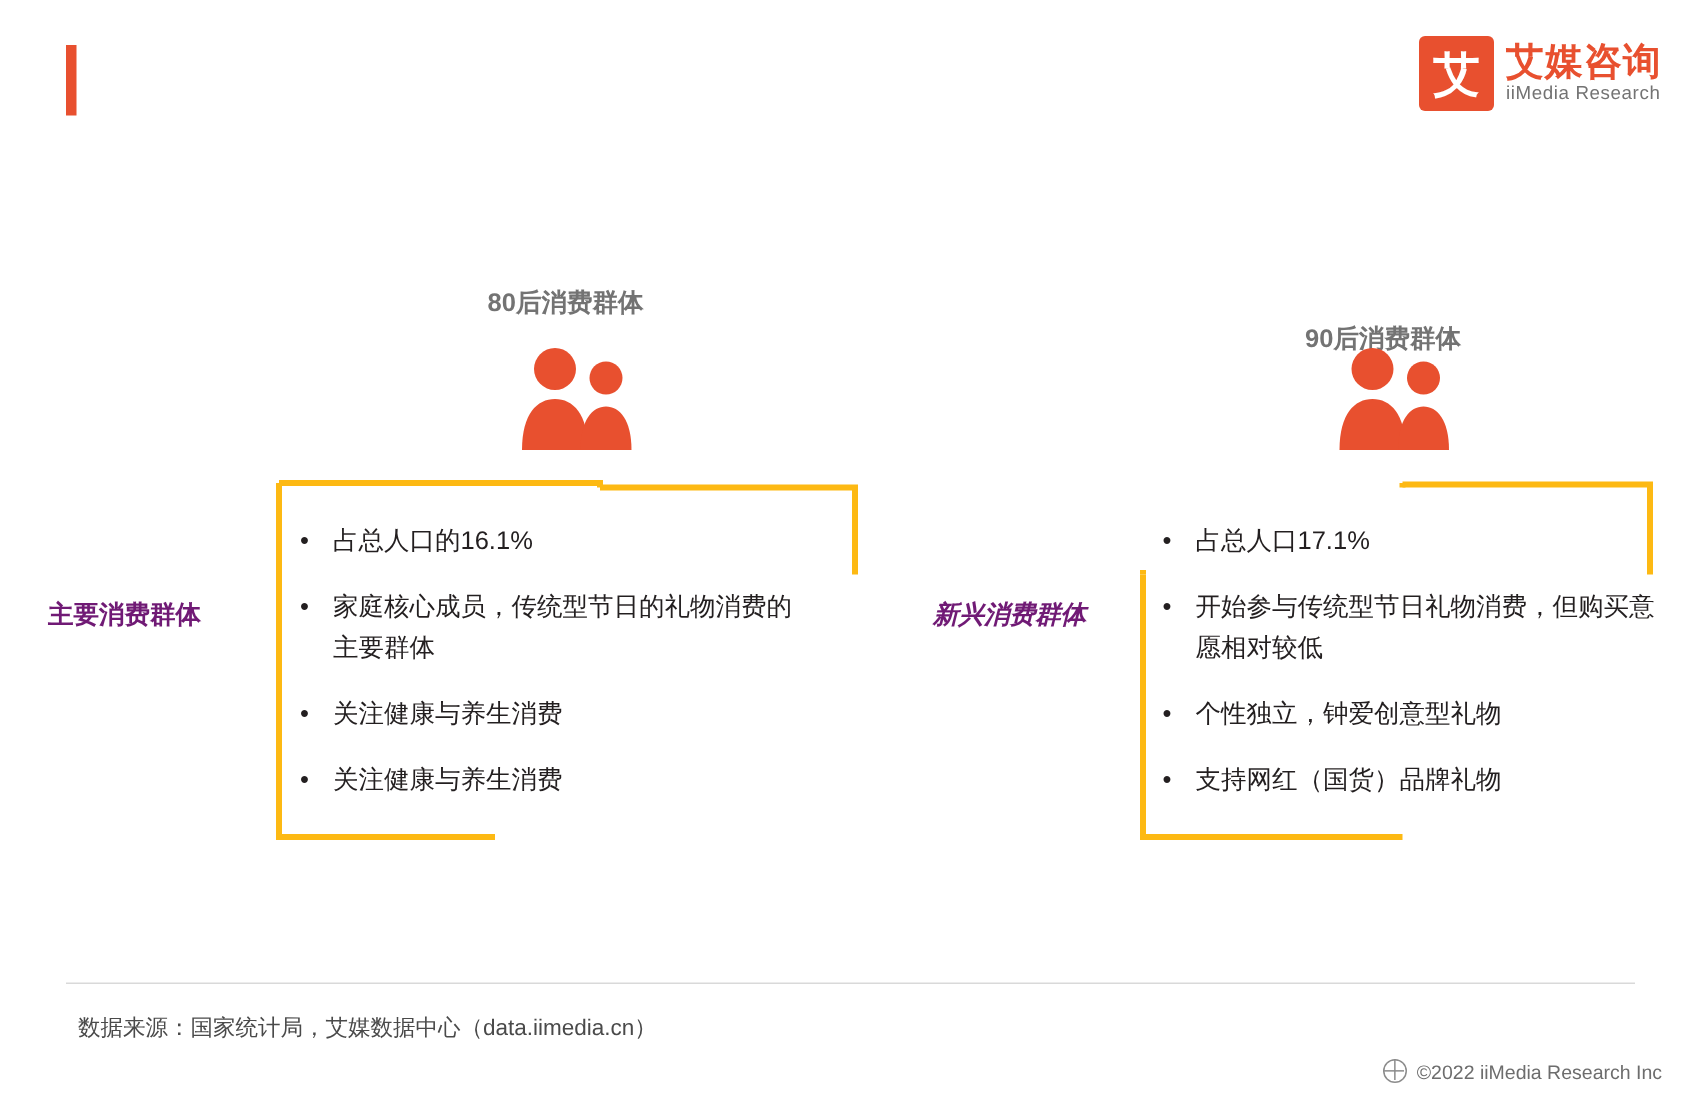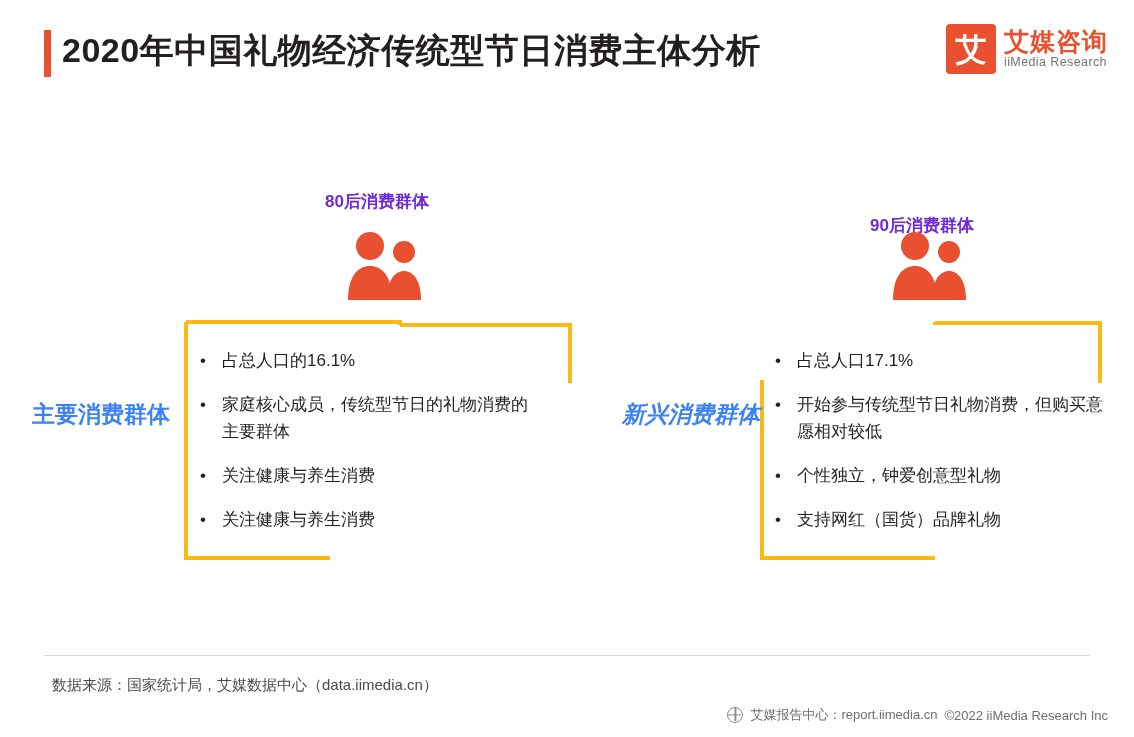--- a/index.html
+++ b/index.html
@@ -90,38 +90,38 @@
   .group-80 { left: 150px; width: 420px; }
   .group-90 { left: 740px; width: 420px; }
 
   .group-title {
     position: absolute;
     top: 0;
     width: 220px;
     text-align: center;
     font-size: 17px;
     font-weight: bold;
-    color: #6d28d9;
+    color: #737373;
   }
   .group-80 .group-title { left: 117px; }
   .group-90 .group-title { left: 72px; margin-top: 24px; }
 
   .people-icon {
     position: absolute;
     top: 40px;
   }
   .group-80 .people-icon { left: 190px; }
   .group-90 .people-icon { left: 145px; }
 
   
   .cat-label {
     position: absolute;
-    font-size: 23px;
-    font-weight: bold;
-    color: #3b82f6;
+    font-size: 17px;
+    font-weight: bold;
+    color: #701a75;
     line-height: 1.45;
   }
   .cat-80 { left: 32px; top: 398px; width: 140px; }
   .cat-90 { left: 622px; top: 398px; width: 140px; font-style: italic; }
 
   
   .bullets {
     position: absolute;
     font-size: 17px;
     color: #231f20;
@@ -217,21 +217,20 @@
     top: 718px;
     width: 0;
     height: 0;
   }
 </style>
 </head>
 <body>
 
 <div class="header">
   <div class="title-bar"></div>
-  <div class="title">2020年中国礼物经济传统型节日消费主体分析</div>
   <div class="logo">
     <div class="logo-mark">艾</div>
     <div class="logo-text">
       <div class="logo-cn">艾媒咨询</div>
       <div class="logo-en">iiMedia Research</div>
     </div>
   </div>
 </div>
 
 <svg class="brackets" viewBox="0 0 1134 737">
@@ -314,18 +313,17 @@
   <div class="bullet-item">
     <span class="bullet-dot">•</span>
     <span class="bullet-text">支持网红（国货）品牌礼物</span>
   </div>
 </div>
 
 <div class="footer-divider"></div>
 <div class="source">数据来源：国家统计局，艾媒数据中心（data.iimedia.cn）</div>
 <div class="footer-right">
   <span class="globe-icon"></span>
-  <span class="footer-link">艾媒报告中心：report.iimedia.cn</span>
   <span>©2022  iiMedia Research  Inc</span>
 </div>
 <svg class="cursor" width="14" height="18" viewBox="0 0 14 18" style="position:absolute;left:655px;top:714px;">
   <polygon points="0,0 0,14 3.6,10.8 6,16 8.4,15 6,10 10.5,10" fill="#3a3a3a"></polygon>
 </svg>
 
 </body></html>

